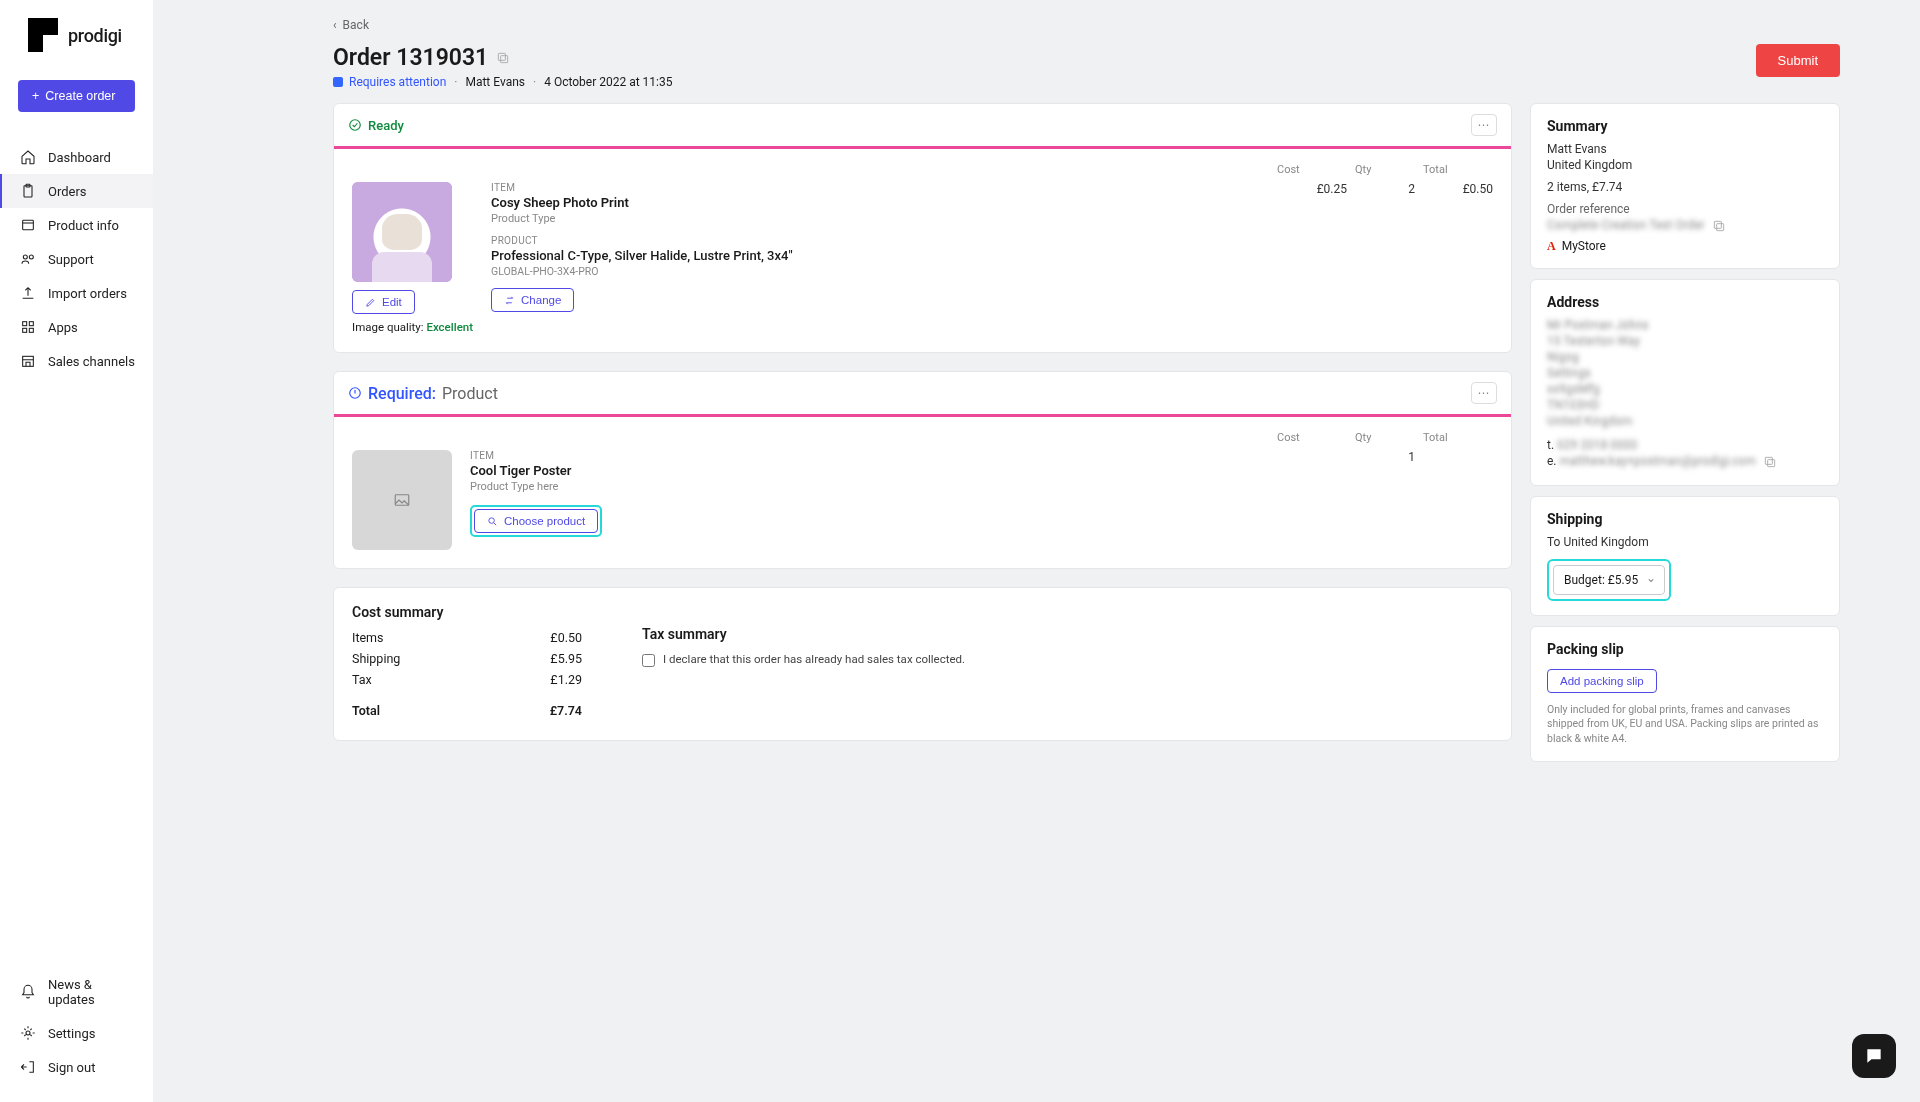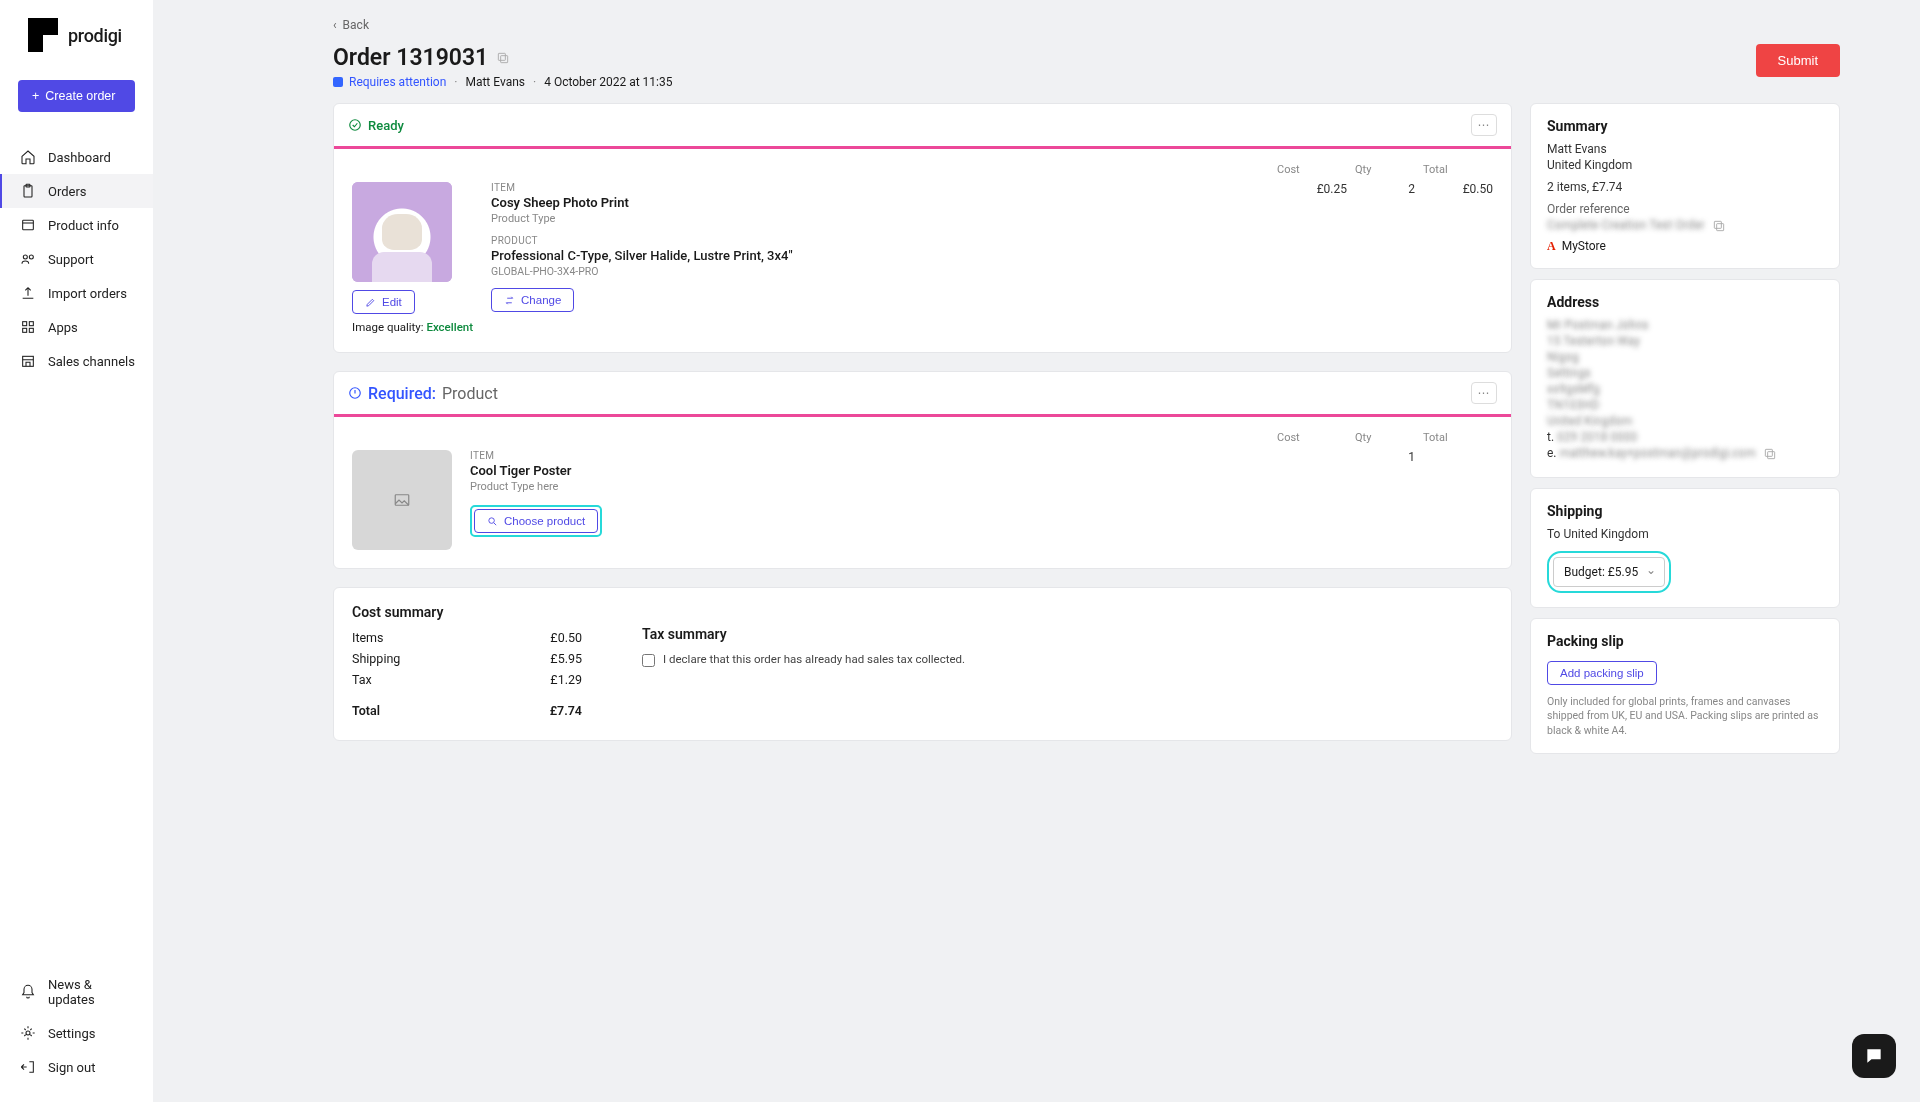--- a/index.html
+++ b/index.html
@@ -70,21 +70,21 @@
 .tax-check { display:flex; gap:8px; font-size:11.5px; color:#444; align-items:flex-start; }
 .tax-check input { margin-top:2px; }
 
 .side-card { background:#fff; border:1px solid #e5e6e9; border-radius:6px; padding:14px 16px; }
 .side-card h3 { font-size:14px; font-weight:700; margin-bottom:8px; }
 .side-line { font-size:12px; margin:2px 0; color:#333; }
 .side-sub { font-size:12px; color:#666; margin-top:8px; }
 .blurred { color:transparent; text-shadow: 0 0 5px rgba(120,120,120,0.9); user-select:none; }
 .store { display:flex; align-items:center; gap:6px; margin-top:6px; font-size:12px; }
 .store .ai { color:#e41f00; font-weight:700; font-size:12px; font-family:serif; }
-.highlight-wrap { border:2px solid #26d9d9; border-radius:14px; padding:4px; display:inline-block; }
+.highlight-wrap { border:2px solid #26d9d9; border-radius:6px; padding:4px; display:inline-block; }
 .select { border:1px solid #ccc; border-radius:4px; padding:7px 26px 7px 10px; font-size:12px; background:#fff; position:relative; min-width:100px; }
 .select::after { content:"⌄"; position:absolute; right:8px; top:5px; color:#888; }
 .note { font-size:10.5px; color:#888; margin-top:10px; line-height:1.4; }
 
 .chat-fab { position:fixed; bottom:24px; right:24px; width:44px; height:44px; background:#1a1a1a; border-radius:12px; display:flex; align-items:center; justify-content:center; color:#fff; cursor:pointer; }
 
 
 .sheep { width:100%; height:100%; background: radial-gradient(30px 30px at 50% 55%, #fff 0 28px, transparent 29px), #c8a9e0; position:relative; }
 .sheep::before { content:""; position:absolute; left:30%; top:32%; width:40%; height:36%; background:#e9e1d7; border-radius:40% 40% 30% 30%; }
 .sheep::after { content:""; position:absolute; left:20%; bottom:0; width:60%; height:30%; background:#e6d9f0; border-radius:12px 12px 0 0; }
@@ -369,21 +369,21 @@
 
         <div class="side-card">
           <h3>Address</h3>
           <div class="side-line blurred">Mr Postman Johns</div>
           <div class="side-line blurred">15 Testerton Way</div>
           <div class="side-line blurred">Nigog</div>
           <div class="side-line blurred">Settings</div>
           <div class="side-line blurred">xx9gsMfg</div>
           <div class="side-line blurred">TN103HD</div>
           <div class="side-line blurred">United Kingdom</div>
-          <div class="side-line" style="margin-top:2px;"><span>t.</span> <span class="blurred">029 2018 0000</span></div>
+          <div class="side-line" style="margin-top:10px;"><span>t.</span> <span class="blurred">029 2018 0000</span></div>
           <div class="side-line"><span>e.</span> <span class="blurred">matthew.kay+postman@prodigi.com</span> <svg class="copy-ic" style="display:inline;vertical-align:middle;margin-left:4px;" viewBox="0 0 24 24" fill="none" stroke="#aaa" stroke-width="1.6">
                 <rect x="8" y="8" width="12" height="12" rx="1"></rect>
                 <rect x="4" y="4" width="12" height="12" rx="1"></rect>
               </svg></div>
         </div>
 
         <div class="side-card">
           <h3>Shipping</h3>
           <div class="side-line">To United Kingdom</div>
           <div style="margin-top:10px;">

